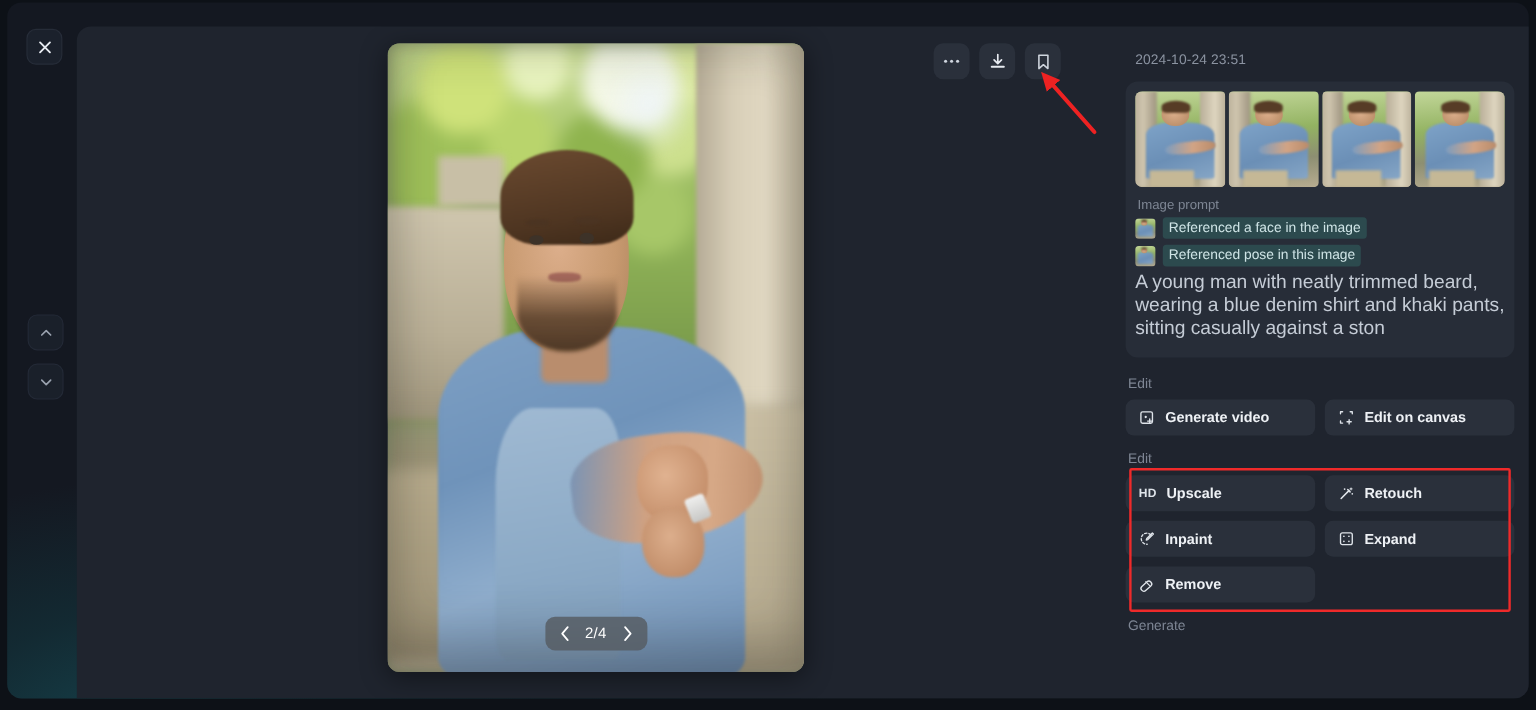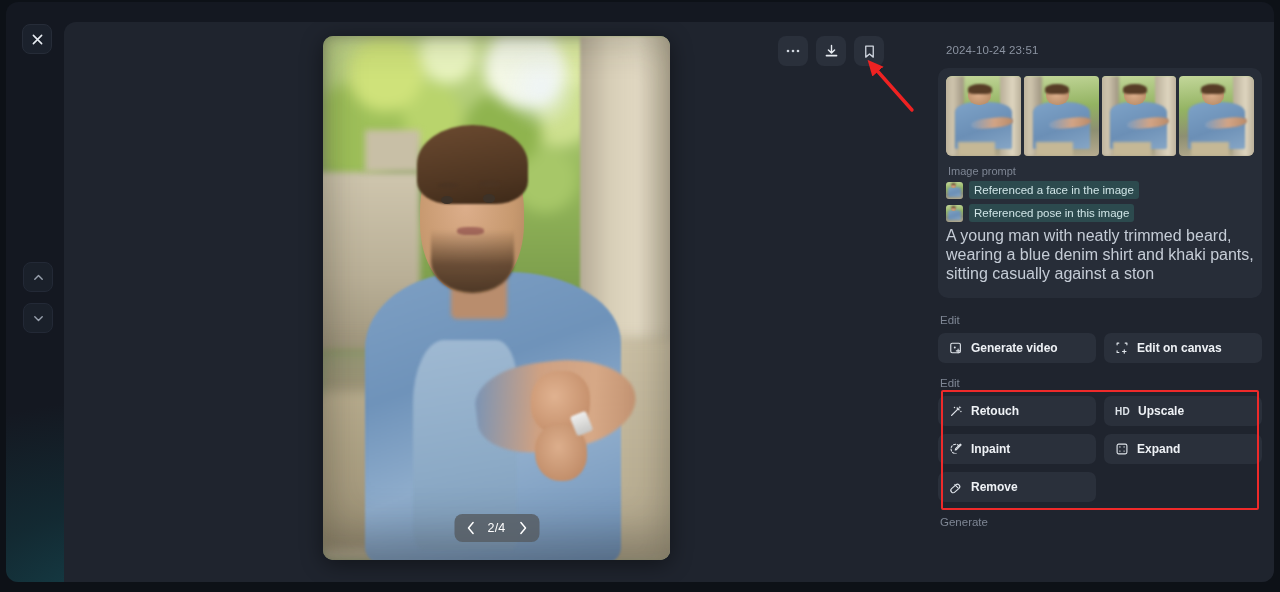--- a/index.html
+++ b/index.html
@@ -636,34 +636,34 @@
             </div>
           </div>
         </div>
 
         <div class="section-block">
           <div class="section-label">Edit</div>
           <div id="edit-section-wrap">
             <div id="edit-highlight"></div>
             <div class="btn-grid">
               <div class="action-btn">
+                <span class="ic hd-badge">HD</span>
+                <span>Upscale</span>
+              </div>
+              <div class="action-btn">
                 <span class="ic">
                   <svg width="14" height="14" viewBox="0 0 16 16">
                     <path d="M3 13 L10.4 5.6" stroke="#dfe4ea" stroke-width="1.5" stroke-linecap="round"></path>
                     <path d="M9.3 4.5 L11.5 6.7" stroke="#dfe4ea" stroke-width="1.5" stroke-linecap="round"></path>
                     <path d="M12.4 2 L12.9 3.4 L14.3 3.9 L12.9 4.4 L12.4 5.8 L11.9 4.4 L10.5 3.9 L11.9 3.4 Z" fill="#dfe4ea"></path>
                     <circle cx="6.3" cy="4.1" r="0.85" fill="#dfe4ea"></circle>
                     <circle cx="13.6" cy="8.6" r="0.8" fill="#dfe4ea"></circle>
                   </svg>
                 </span>
                 <span>Retouch</span>
-              </div>
-              <div class="action-btn">
-                <span class="ic hd-badge">HD</span>
-                <span>Upscale</span>
               </div>
               <div class="action-btn">
                 <span class="ic">
                   <svg width="14" height="14" viewBox="0 0 16 16">
                     <path d="M11.4 4.2 A5.3 5.3 0 1 0 8 13.2" fill="none" stroke="#dfe4ea" stroke-width="1.25" stroke-linecap="round" stroke-dasharray="2.2 1.9"></path>
                     <path d="M12.9 2.4 L13.9 3.4 L8.6 8.7 L7.1 9.2 L7.6 7.7 Z" fill="none" stroke="#dfe4ea" stroke-width="1.25" stroke-linejoin="round"></path>
                   </svg>
                 </span>
                 <span>Inpaint</span>
               </div>

